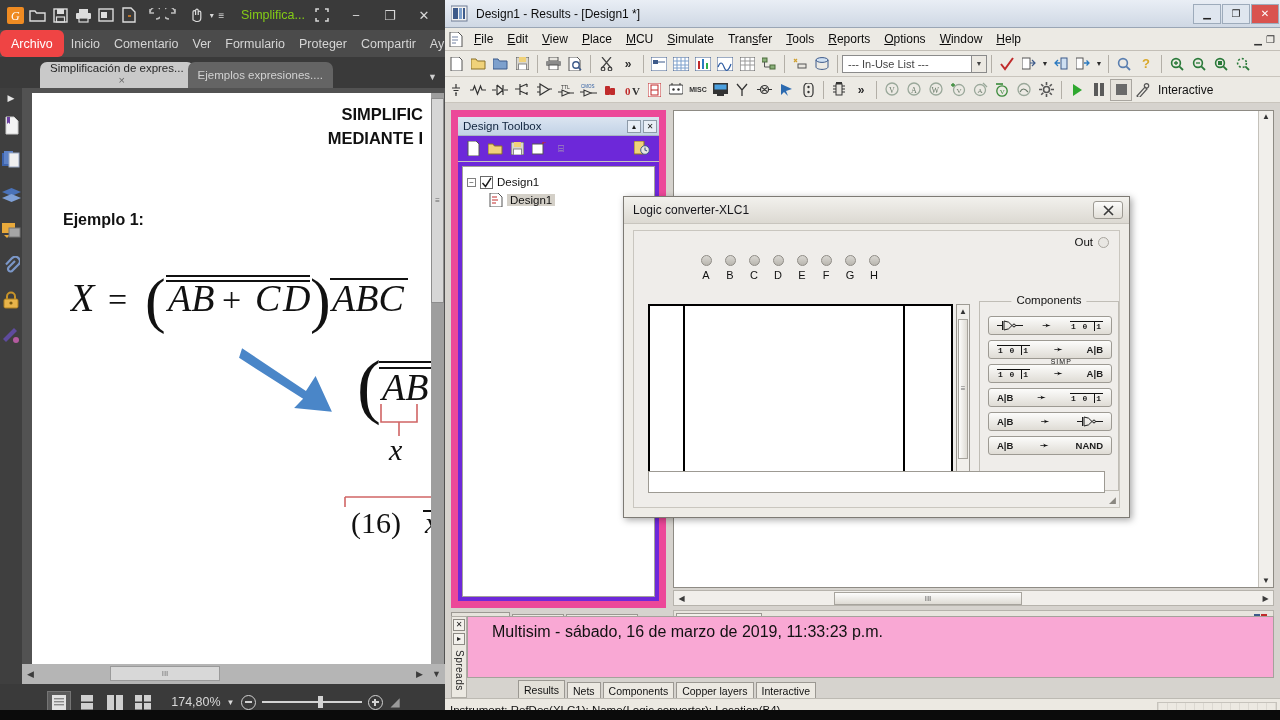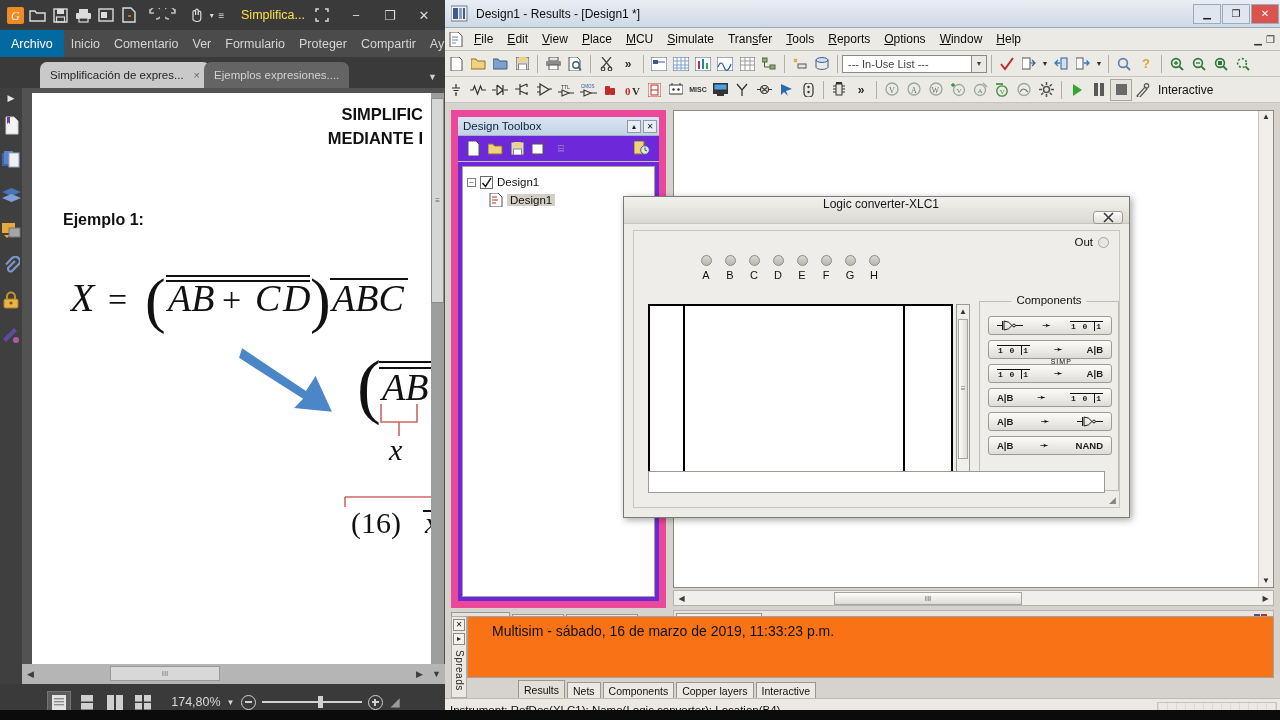--- a/index.html
+++ b/index.html
@@ -8,39 +8,39 @@
   #root { position:relative; width:1280px; height:720px; }
 
   
   #pdf { position:absolute; left:0; top:0; width:445px; height:720px;
          background:#3a3a3a; }
   #pdf-titlebar { height:30px; background:#3a3a3a; display:flex; align-items:center;
                   padding:0 4px; }
   .pdf-ticon { width:28px; height:26px; display:flex; align-items:center;
                justify-content:center; color:#d7d7d7; font-size:14px; }
   .pdf-ticon svg { display:block; }
-  #pdf-apptitle { color:#fde047; font-size:12.5px; margin-left:14px; white-space:nowrap; }
+  #pdf-apptitle { color:#84cc16; font-size:12.5px; margin-left:14px; white-space:nowrap; }
   #pdf-winbtns { margin-left:auto; display:flex; align-items:center; }
   .pdf-winbtn { width:34px; height:28px; display:flex; align-items:center;
                 justify-content:center; color:#d8d8d8; font-size:13px; }
 
   #pdf-menubar { height:27px; background:#4b4b4b; display:flex; align-items:stretch; }
-  #pdf-menu-archivo { background:#0369a1; color:#fff; font-size:12.5px;
-                      display:flex; align-items:center; padding:0 11px; }
+  #pdf-menu-archivo { background:#ef4444; color:#fff; font-size:12.5px;
+                      display:flex; align-items:center; padding:0 11px;border-radius:6px; }
   .pdf-menu { color:#d5d5d5; font-size:12.5px; display:flex; align-items:center;
               padding:0 7px; white-space:nowrap; }
   #pdf-menu-more { background:#5f8dc4; width:13px; display:flex; align-items:center;
                    justify-content:center; color:#fff; font-size:9px; margin-left:auto; }
 
   #pdf-tabbar { height:31px; background:#3a3a3a; display:flex; align-items:flex-end;
                 padding-left:40px; position:relative; }
   .pdf-tab { height:26px; display:flex; align-items:center; padding:0 10px;
              font-size:11.5px; border-radius:7px 7px 0 0; white-space:nowrap;
              transform:skewX(0deg); }
-  .pdf-tab.active { background:#c9c9c9; color:#262626; }
+  .pdf-tab.active { background:#c9c9c9; color:#262626;flex-direction:column; }
   .pdf-tab.inactive { background:#646464; color:#d2d2d2; margin-left:-6px; }
   .pdf-tab .x { margin-left:10px; font-size:11px; color:#666; }
   #pdf-tab-drop { margin-left:auto; color:#cfcfcf; font-size:9px; padding:0 8px 6px 0; }
 
   #pdf-body { position:absolute; left:0; top:88px; right:0; bottom:36px;
               background:#525252; }
   #pdf-leftbar { position:absolute; left:0; top:0; width:22px; bottom:0;
                  background:#3f3f3f; display:flex; flex-direction:column;
                  align-items:center; padding-top:5px; }
   #pdf-leftbar .arrow { color:#e5e5e5; font-size:9px; margin-bottom:12px; }
@@ -178,43 +178,43 @@
   #ms-spread { position:absolute; left:6px; right:6px; bottom:22px; height:82px;
                display:flex; }
   #spread-rail { width:16px; background:#ece9e2; border:1px solid #b0ada6;
                  display:flex; flex-direction:column; align-items:center; }
   #spread-rail .rb { width:12px; height:12px; border:1px solid #8d8a84;
                      background:#f3f1ec; font-size:8px; line-height:10px;
                      text-align:center; margin-top:2px; color:#222; }
   #spread-rail .vtext { writing-mode:vertical-rl; font-size:10px; color:#222;
                         margin-top:5px; letter-spacing:0.5px; }
   #spread-body { flex:1; display:flex; flex-direction:column; }
-  #spread-log { flex:1; background:#f97316; border:1px solid #a5a29b;
-                font-size:14px; color:#111; padding:6px 12px 0 24px; }
+  #spread-log { flex:1; background:#f9a8d4; border:1px solid #a5a29b;
+                font-size:16px; color:#111; padding:6px 12px 0 24px; }
   #spread-tabs { height:20px; display:flex; align-items:flex-end; padding-left:4px; }
   .sp-tab { height:16px; background:#ece9e2; border:1px solid #9b9892;
             border-bottom:none; font-size:10.5px; color:#111; padding:0 5px;
             display:flex; align-items:center; margin-right:2px; }
   .sp-tab.active { background:#e3e0d8; height:18px;margin-left:47px; }
 
   #ms-status { position:absolute; left:0; right:0; bottom:0; height:22px;
                background:#ece9e2; border-top:1px solid #bdbab3;
                display:flex; align-items:center; padding-left:5px; }
   #ms-status-text { font-size:11.5px; color:#111; }
   #ms-status-grid { margin-left:auto; width:120px; height:15px; margin-right:3px;
                     background:repeating-linear-gradient(90deg,#dcd9d2 0 1px,#ece9e2 1px 9px);
                     border:1px solid #c6c3bc; }
 
   
   #lc { position:absolute; left:623px; top:196px; width:507px; height:322px;
         background:#eeece7; border:1px solid #7d7a74;
         box-shadow:2px 2px 7px rgba(0,0,0,0.35); }
   #lc-title { height:27px; background:linear-gradient(#f2f1ed,#dcd9d2);
               display:flex; align-items:center; padding-left:9px;
-              border-bottom:1px solid #c8c5be;flex-direction:column; }
+              border-bottom:1px solid #c8c5be; }
   #lc-title span.t { font-size:12px; color:#14141a; }
   #lc-close { margin-left:auto; margin-right:6px; width:30px; height:18px;
               background:linear-gradient(#fbfbfa,#e2dfd8); border:1px solid #9d9a93;
               border-radius:3px; display:flex; align-items:center;
               justify-content:center; font-size:11px; color:#333; }
   #lc-body { position:absolute; left:9px; top:33px; right:9px; bottom:9px;
              background:#efedea; border:1px solid #c9c6bf; }
   #lc-out { position:absolute; right:10px; top:5px; display:flex;
             align-items:center; font-size:11.5px; color:#111; }
   #lc-out .led { width:11px; height:11px; border-radius:50%; background:#e9e7e3;

